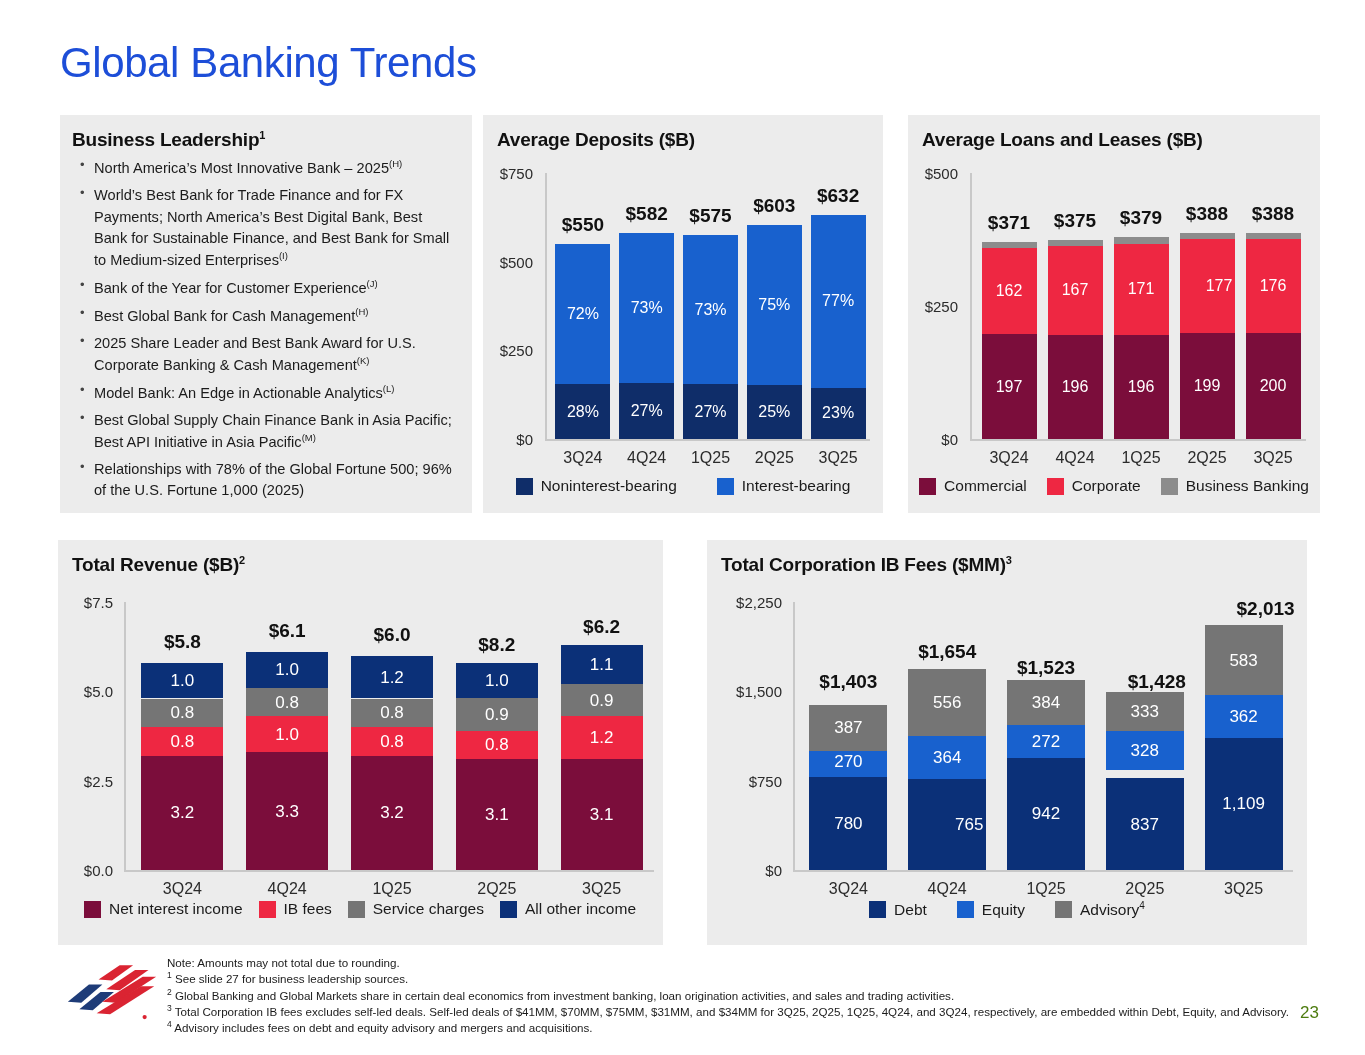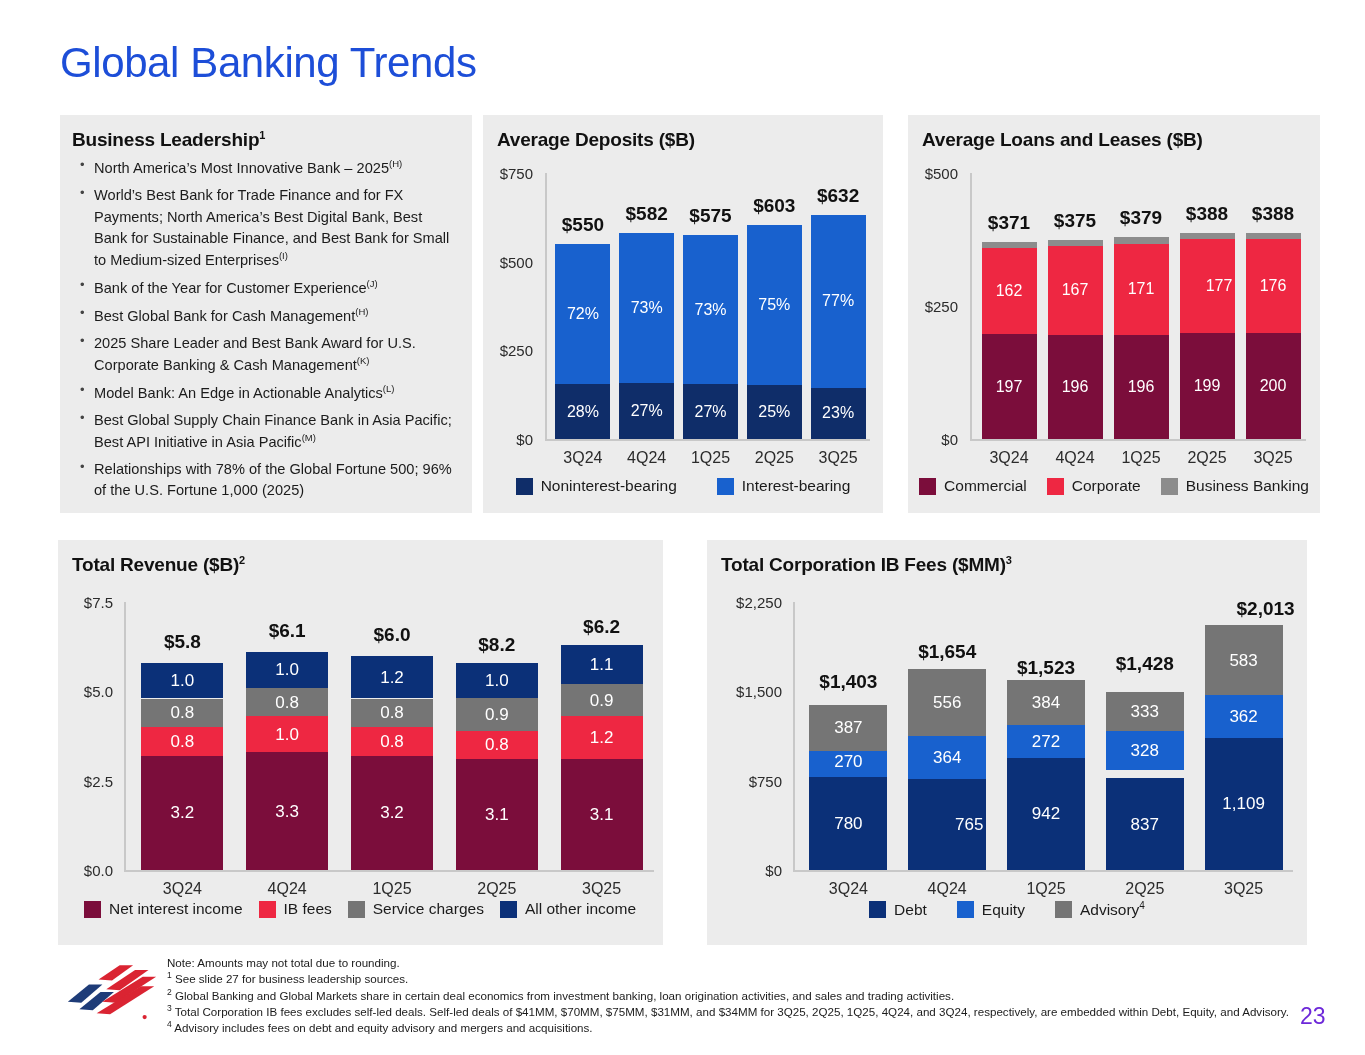--- a/index.html
+++ b/index.html
@@ -90,21 +90,21 @@
     position: absolute; left: 167px; top: 955px; width: 1130px;
   }
   .fn {
     font-size: 11.6px; line-height: 1.33; color: #1b1b1b; white-space: nowrap;
   }
   .fn sup { font-size: 8.5px; vertical-align: super; }
 
   #logo { position: absolute; left: 64px; top: 963px; width: 96px; height: 62px; }
   #page-number {
     position: absolute; left: 1300px; top: 1003px;
-    font-size: 23px; color: #6d28d9;
+    font-size: 17px; color: #4d7c0f;
   }
 </style>
 </head>
 <body>
 
 <div class="slide">
 
   <div class="slide-title">Global Banking Trends</div>
 
   <div class="panel" id="panel-leadership">
@@ -441,21 +441,21 @@
         <div class="bar-group" style="left: 312.8px; width: 78px; height: 170.091px;">
           <div class="seg" style="background: rgb(11, 48, 120); bottom: 0px; height: 92px; font-size: 17px;">
             <span>837</span>
           </div>
           <div class="seg" style="background: rgb(24, 97, 206); bottom: 99.696px; height: 39.0684px; font-size: 17px;">
             <span>328</span>
           </div>
           <div class="seg" style="background: rgb(117, 117, 117); bottom: 138.764px; height: 39.664px; font-size: 17px;">
             <span>333</span>
           </div>
-          <div class="bar-total" style="bottom: 195px;">$1,428</div>
+          <div class="bar-total" style="bottom: 177px; margin-left: 12px;">$1,428</div>
         </div>
         <div class="cat-label" style="left: 351.8px; top: 278px;">2Q25</div>
         <div class="bar-group" style="left: 411.6px; width: 78px; height: 239.771px;">
           <div class="seg" style="background: rgb(11, 48, 120); bottom: 0px; height: 132.094px; font-size: 17px;">
             <span>1,109</span>
           </div>
           <div class="seg" style="background: rgb(24, 97, 206); bottom: 132.094px; height: 43.1182px; font-size: 17px;">
             <span>362</span>
           </div>
           <div class="seg" style="background: rgb(117, 117, 117); bottom: 175.212px; height: 69.4418px; font-size: 17px;">

